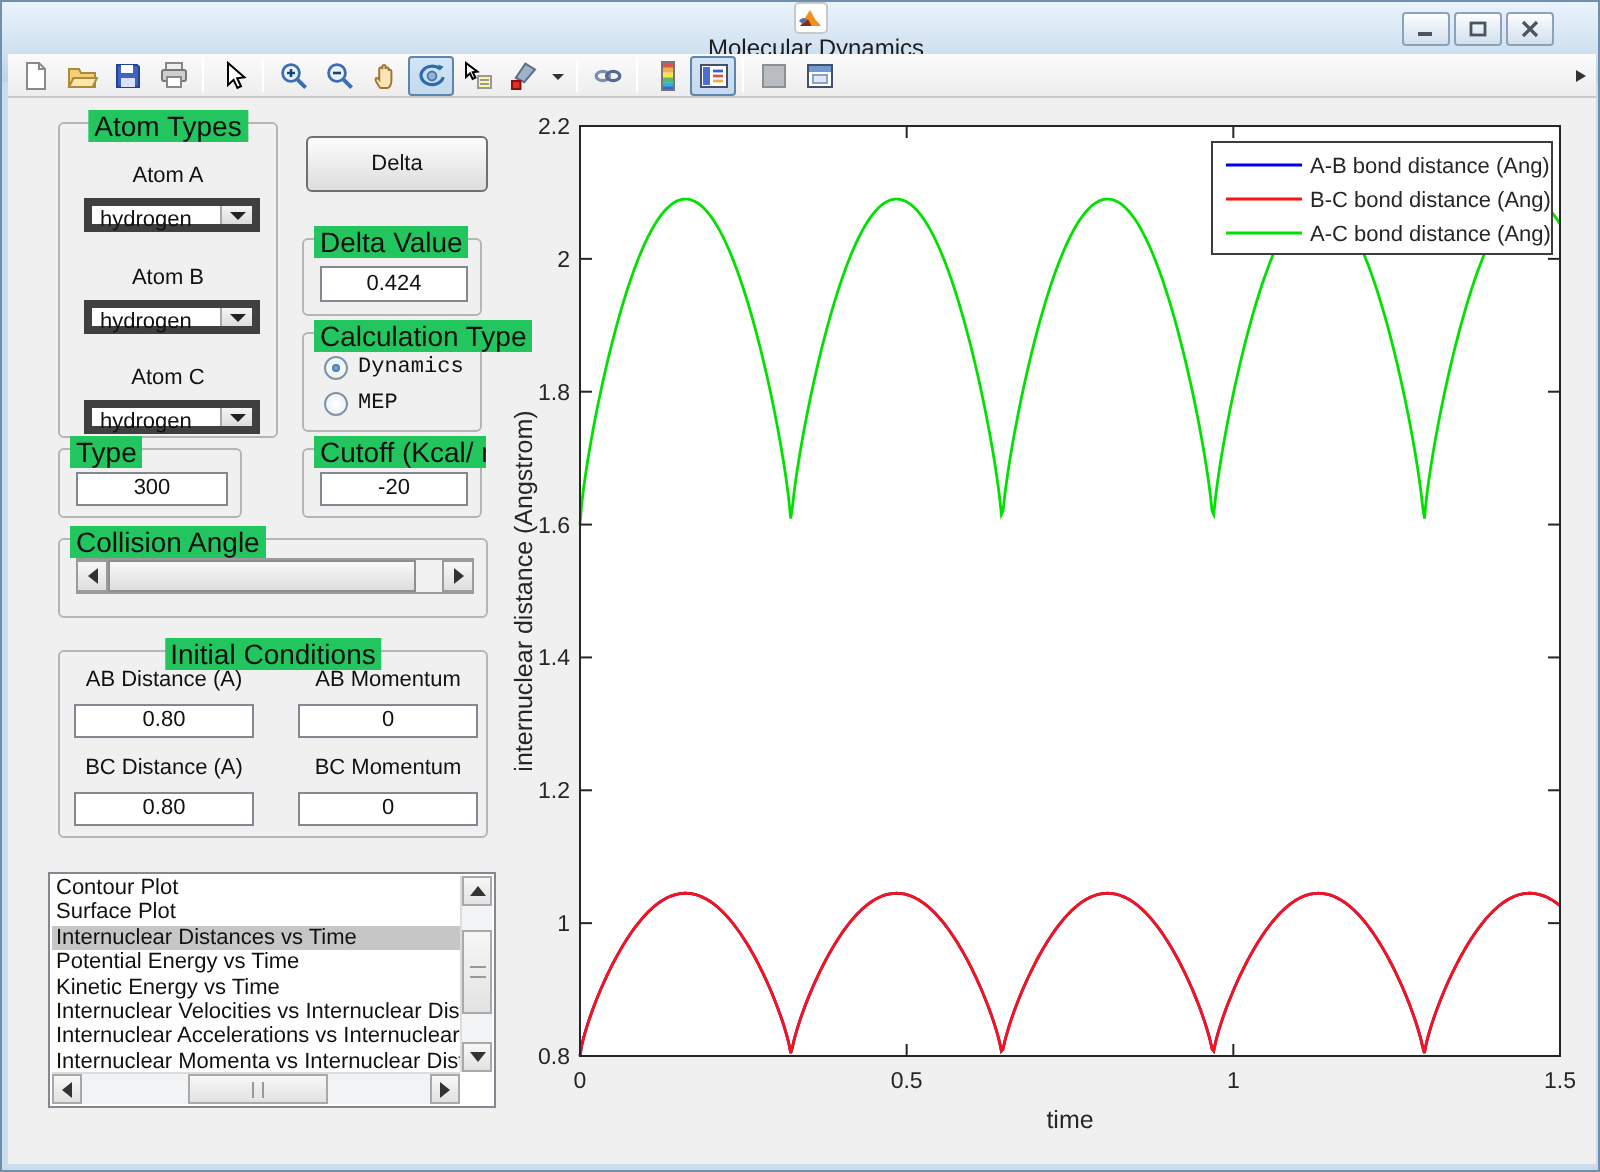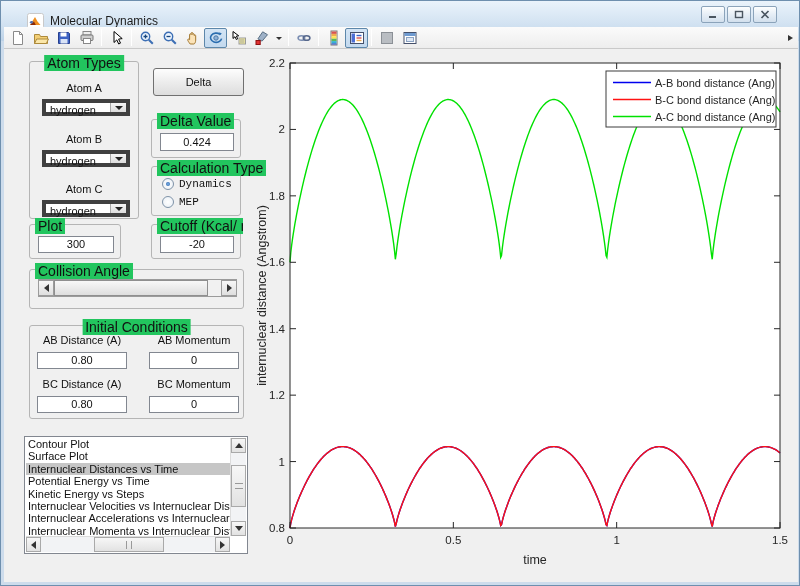--- a/index.html
+++ b/index.html
@@ -1,21 +1,21 @@
 <!DOCTYPE html>
 <html><head>
 <meta charset="utf-8">
 <style>
   html,body{margin:0;padding:0;background:#ffffff;font-family:"Liberation Sans",sans-serif;}
   *{box-sizing:border-box;}
   .window{position:relative;width:800px;height:586px;background:#cddcec;border:1px solid #6e8fae;overflow:hidden;}
   
   .titlebar{position:absolute;left:0;top:0;right:0;height:40px;
     background:linear-gradient(#eaf3fb,#d3e3f2 55%,#bed3e8);
-    display:flex;align-items:center;padding-left:26px;}
+    display:flex;align-items:center;padding-left:16px;flex-direction:column;}
   .app-icon{width:17px;height:16px;margin-right:6px;flex:0 0 auto;}
   .title-text{font-size:12px;color:#1d1d1d;}
   .winbtns{position:absolute;right:22px;top:5px;display:flex;gap:2px;}
   .winbtn{width:24px;height:17px;border:1px solid #8ba3ba;border-radius:2px;
     background:linear-gradient(#fdfefe,#e6eef6 50%,#d3e0ed);display:flex;align-items:center;justify-content:center;}
   .winbtn svg{display:block;}
   
   .toolbar{position:absolute;left:3px;top:26px;width:794px;height:22px;
     background:linear-gradient(#fbfbfb,#ededed);border-bottom:1px solid #c9c9c9;
     display:flex;align-items:center;padding-left:2px;}
@@ -299,21 +299,21 @@
         <span class="radio on"></span>
         <span class="radio-label">Dynamics</span>
       </span>
       <span class="radio-row" style="left:10px;top:29px;">
         <span class="radio"></span>
         <span class="radio-label">MEP</span>
       </span>
     </div>
 
     <div class="groupbox" style="left:25px;top:175px;width:92px;height:35px;">
-      <span class="gb-label left">Plot</span>
+      <span class="gb-label left">Type</span>
       <span class="edit" style="left:8px;top:11px;width:76px;height:17px;">300</span>
     </div>
 
     <div class="groupbox" style="left:147px;top:175px;width:90px;height:35px;">
       <span class="gb-label left" style="max-width:86px;overflow:hidden;">Cutoff (Kcal/ mol)</span>
       <span class="edit" style="left:8px;top:11px;width:74px;height:17px;">-20</span>
     </div>
 
     <div class="groupbox" style="left:25px;top:220px;width:215px;height:40px;text-align:right;">
       <span class="gb-label left">Collision Angle</span>
@@ -339,21 +339,21 @@
       <span class="edit" style="left:7px;top:70px;width:90px;height:17px;">0.80</span>
       <span class="edit" style="left:119px;top:70px;width:90px;height:17px;">0</span>
     </div>
 
     <div class="listbox" style="left:20px;top:387px;width:224px;height:118px;">
       <div class="lb-rows" id="lb-rows">
           <div class="lb-row">Contour Plot</div>
           <div class="lb-row">Surface Plot</div>
           <div class="lb-row sel">Internuclear Distances vs Time</div>
           <div class="lb-row">Potential Energy vs Time</div>
-          <div class="lb-row">Kinetic Energy vs Steps</div>
+          <div class="lb-row">Kinetic Energy vs Time</div>
           <div class="lb-row">Internuclear Velocities vs Internuclear Distance</div>
           <div class="lb-row">Internuclear Accelerations vs Internuclear Dista</div>
           <div class="lb-row">Internuclear Momenta vs Internuclear Distance</div>
         </div>
       <div class="vscroll">
         <span class="sc-btn" style="left:0;right:0;top:0;height:15px;">
             <span class="arr-u"></span>
           </span>
         <span class="sc-btn" style="left:0;right:0;top:27px;height:42px;">
             <span class="grip-h"></span>

